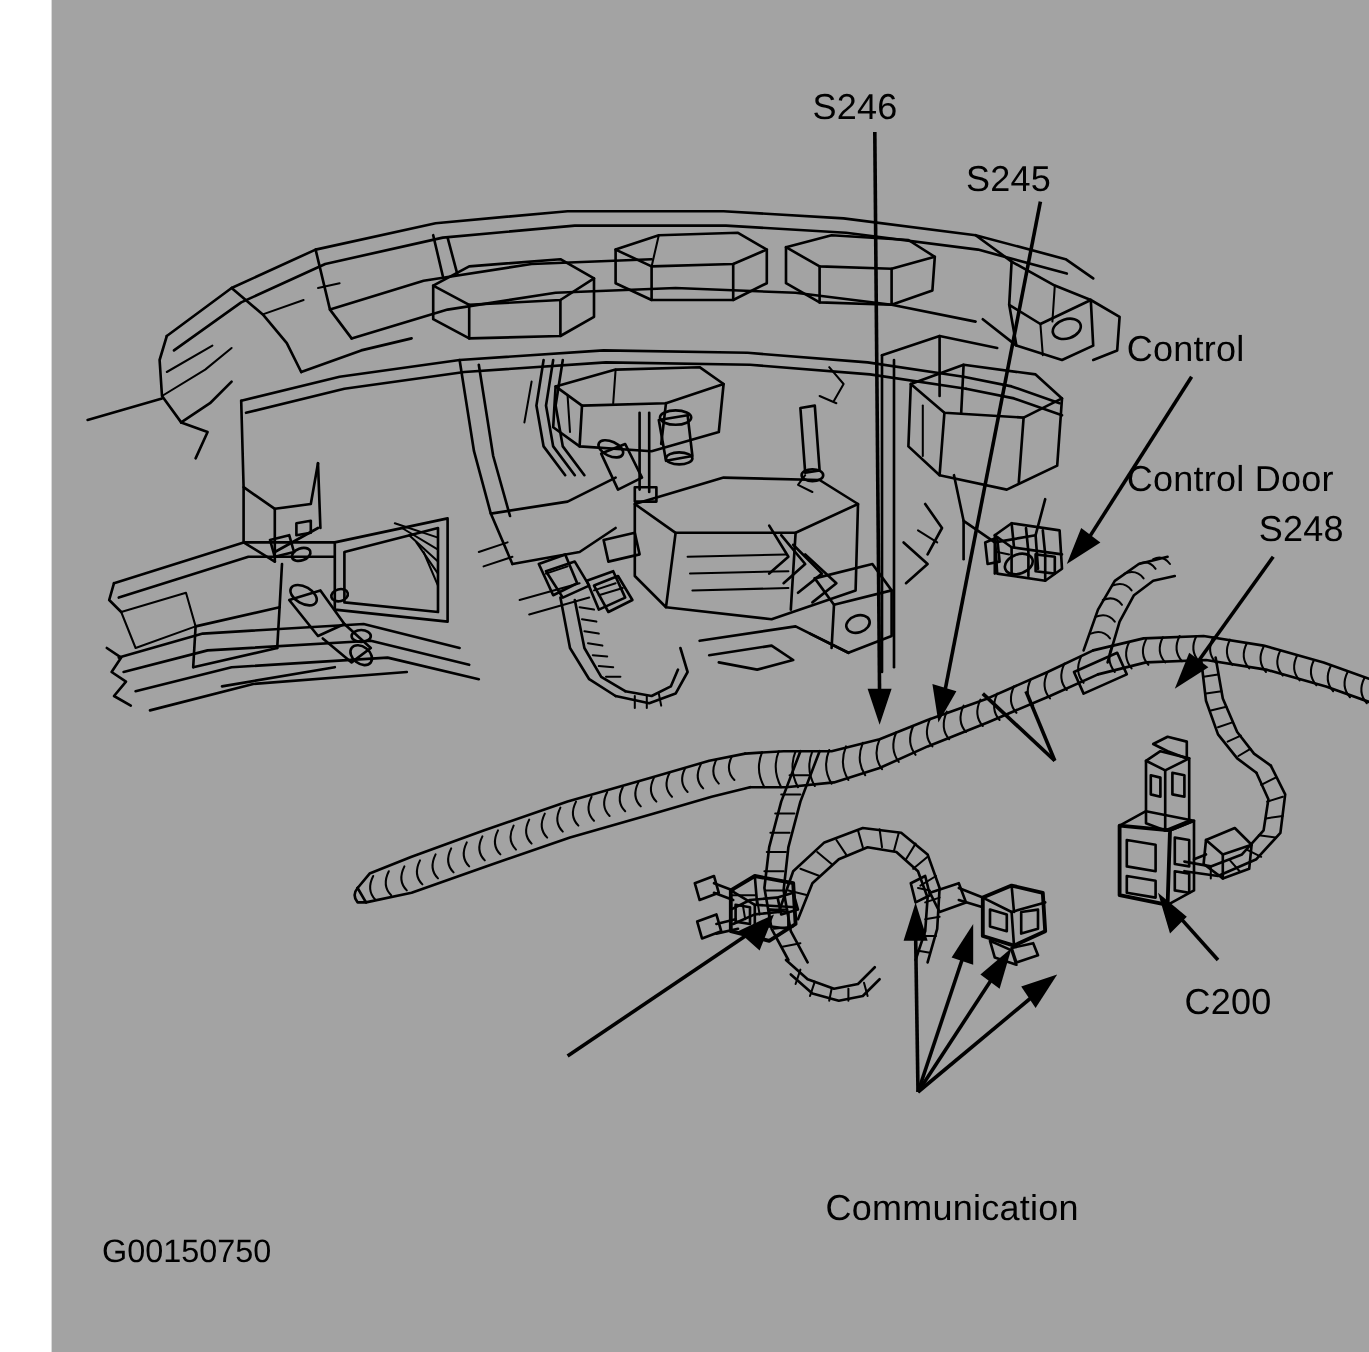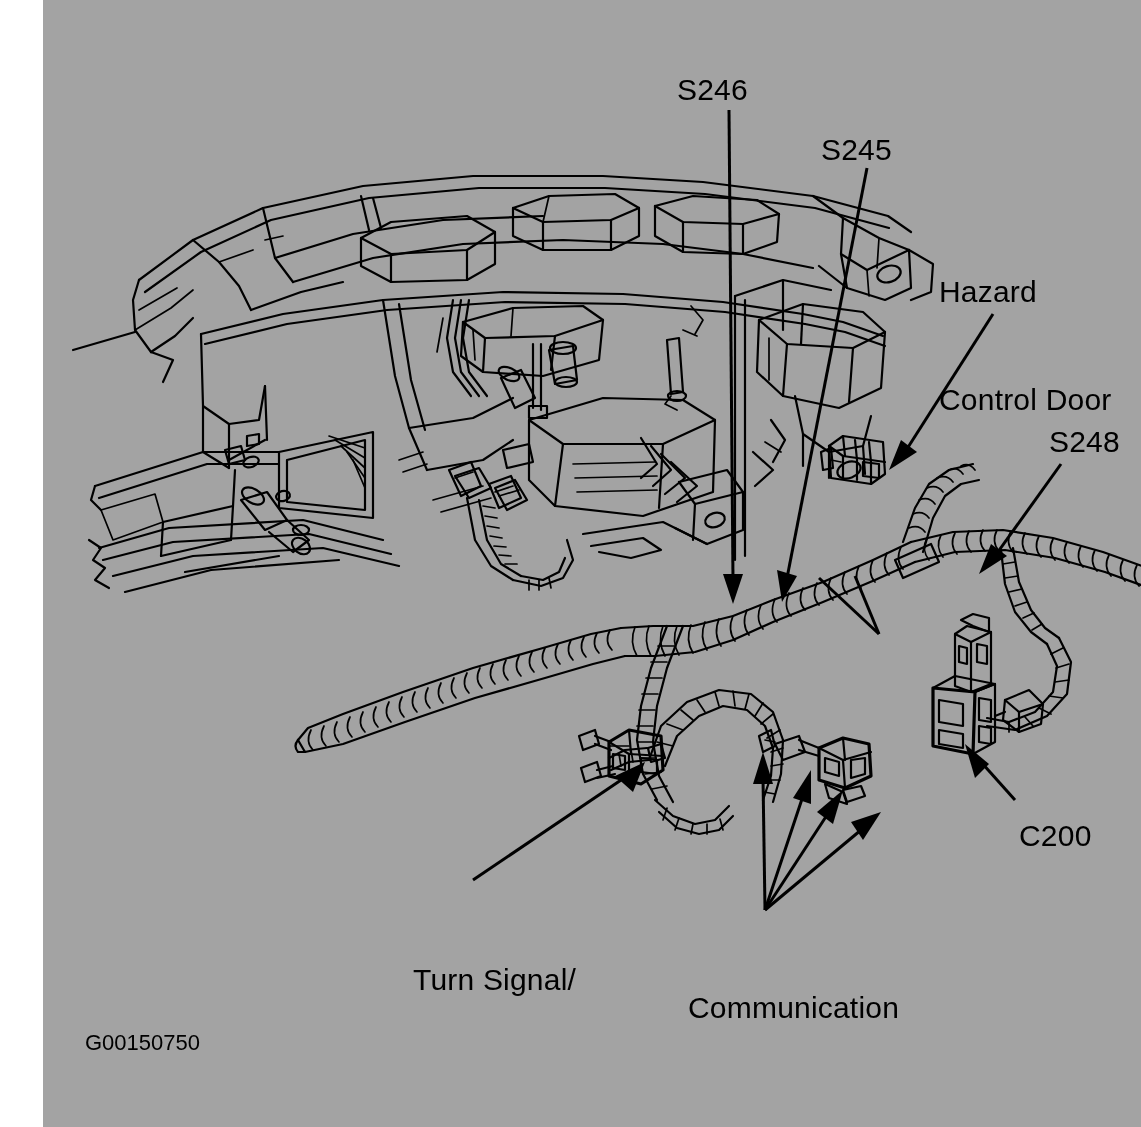--- a/index.html
+++ b/index.html
@@ -34,21 +34,21 @@
     font-size: 30px;
     line-height: 36px;
     letter-spacing: 0.2px;
     white-space: pre;
     font-weight: 400;
   }
   .fig-id {
     position: absolute;
     color: #000000;
     font-family: "Liberation Sans", sans-serif;
-    font-size: 22px;
+    font-size: 27px;
     line-height: 30px;
     white-space: pre;
   }
   
   .ln {
     fill: none;
     stroke: #000000;
     stroke-width: 2.2;
     stroke-linecap: round;
     stroke-linejoin: round;
@@ -546,33 +546,32 @@
       <path class="leader" d="M722 910 L786 812"></path>
       <polygon class="fill-blk" points="800,790 774,812 790,824"></polygon>
       <path class="leader" d="M722 910 L818 830"></path>
       <polygon class="fill-blk" points="838,812 808,822 820,840"></polygon>
     </g>
 
   </svg>
 
   <div class="label" style="left:634px; top:72px;">S246</div>
 
-  <div class="label" style="left:778px; top:132px;">S245</div>
+  <div class="label" style="left:762px; top:132px;">S245</div>
 
   <div class="label" style="left:896px; top:202px;">
-    <div>Hazard</div>
+    <div>Control</div>
     <div>Control Door</div>
   </div>
 
   <div class="label" style="left:1006px; top:424px;">S248</div>
 
-  <div class="label" style="left:976px; top:818px;">C200</div>
+  <div class="label" style="left:944px; top:818px;">C200</div>
 
   <div class="label" style="left:370px; top:890px;">
-    <div>Turn Signal/</div>
     
   </div>
 
   <div class="label" style="left:645px; top:918px;">
     <div>Communication</div>
     
   </div>
 
   <div class="fig-id" style="left:42px; top:1028px;">G00150750</div>
 

